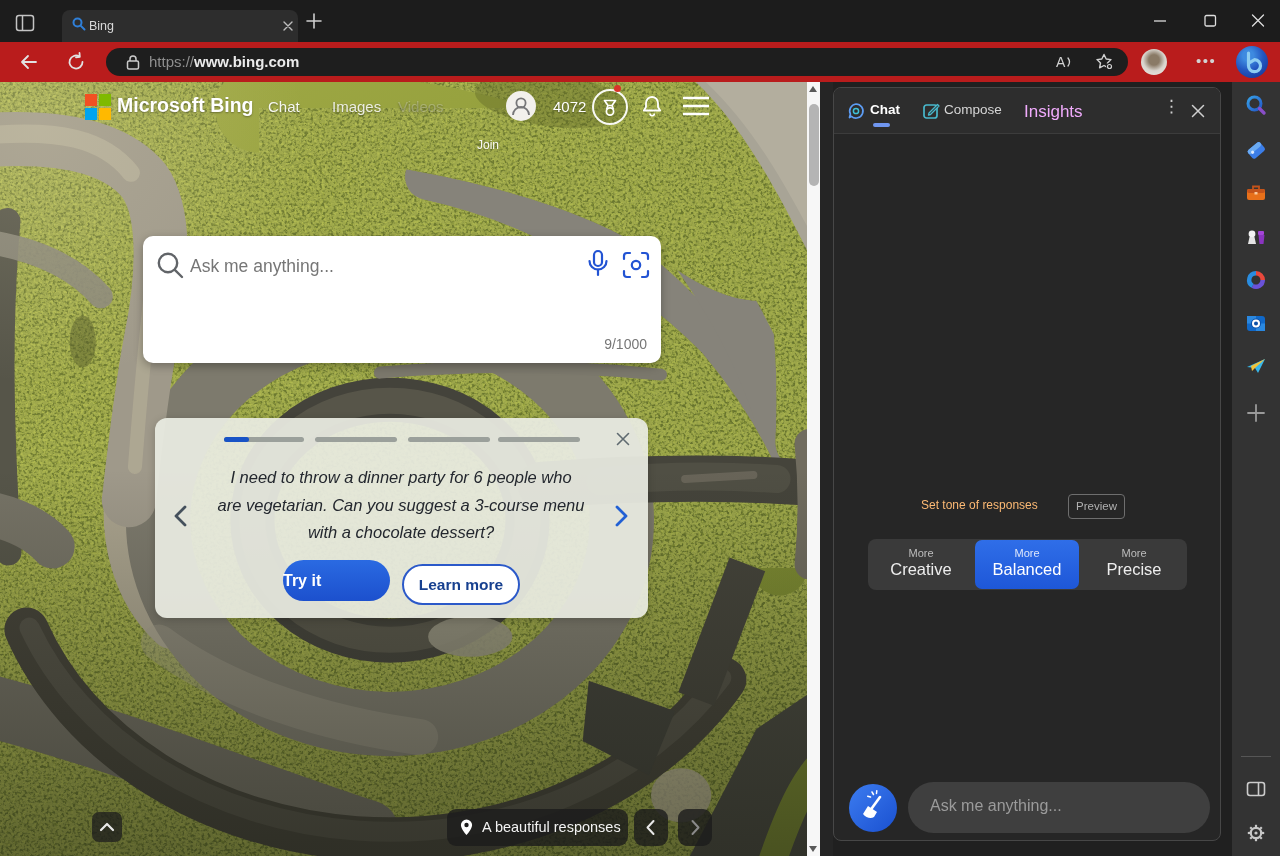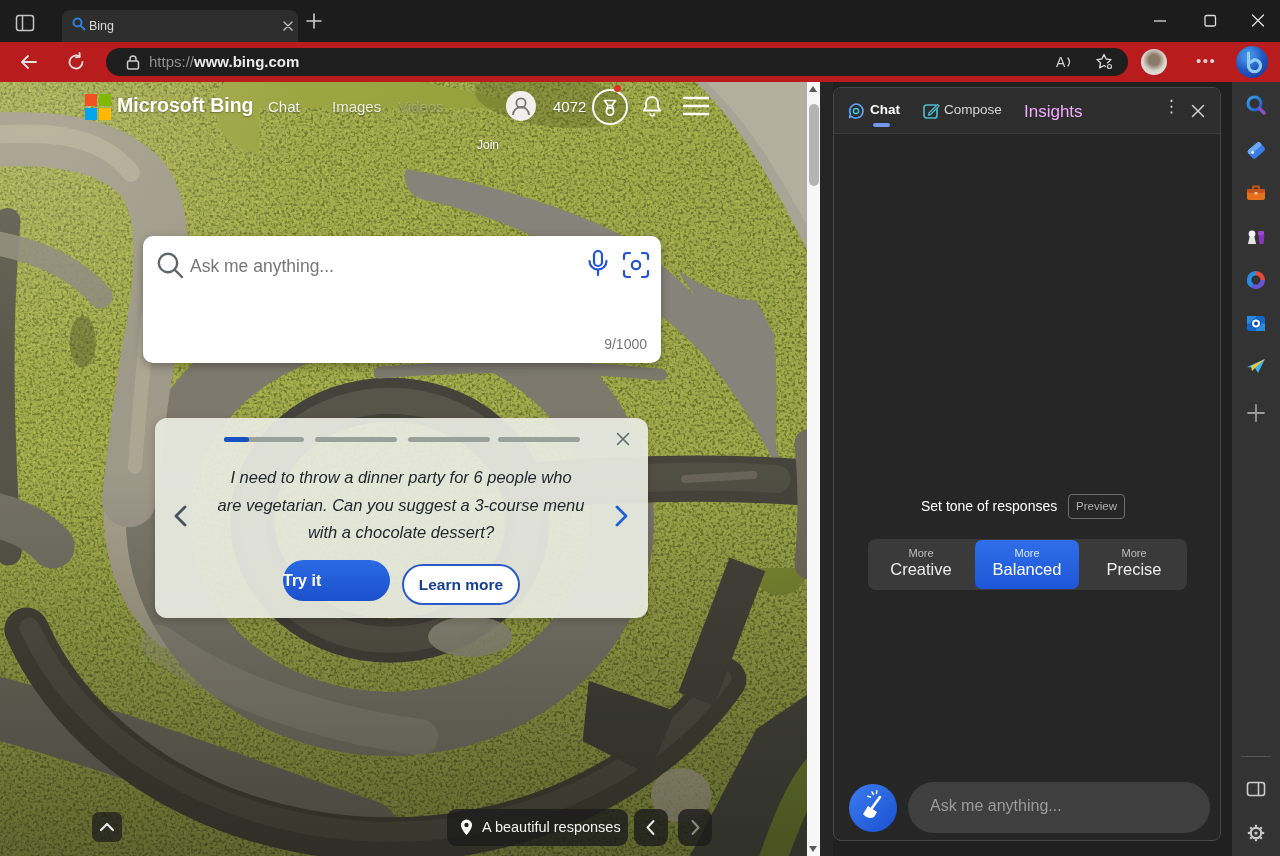--- a/index.html
+++ b/index.html
@@ -306,21 +306,21 @@
           <rect x="2" y="3" width="13" height="13" rx="2.5" fill="none" stroke="#48b8cc" stroke-width="1.7"></rect>
           <path d="M7 11 L15.5 2.5 L17 4 L8.5 12.5 L6.5 13 Z" fill="#2d2d2d" stroke="#48b8cc" stroke-width="1.3" stroke-linejoin="round"></path>
         </svg>
       <span class="abs" style="left:110px;top:14px;font-size:13.5px;color:#d6d6d6;">Compose</span>
       <span class="abs" style="left:190px;top:14px;font-size:17px;color:#f0abfc;">Insights</span>
       <span class="abs" style="left:329px;top:8px;font-size:17px;color:#cfcfcf;">⋮</span>
       <svg class="abs" style="left:356px;top:15px;" width="16" height="16">
           <path d="M2.5 2.5 L13.5 13.5 M13.5 2.5 L2.5 13.5" stroke="#cfcfcf" stroke-width="1.5" stroke-linecap="round"></path>
         </svg>
     </div>
-    <span class="abs" style="left:87px;top:410px;font-size:14px;color:#ffffff;">Set tone of responses</span>
+    <span class="abs" style="left:87px;top:410px;font-size:12px;color:#fdba74;">Set tone of responses</span>
     <div class="abs" style="left:234px;top:406px;width:57px;height:25px;border:1px solid #6e6e6e;border-radius:4px;color:#b0b0b0;font-size:11.5px;text-align:center;line-height:23px;">Preview</div>
     <div class="abs" style="left:34px;top:451px;width:319px;height:51px;background:#3a3a3a;border-radius:8px;"></div>
     <div class="abs" style="left:34px;top:451px;width:106px;height:51px;text-align:center;">
       <div style="margin-top:8px;font-size:11px;color:#bdbdbd;">More</div>
       <div style="font-size:16.5px;color:#ededed;margin-top:1px;">Creative</div>
     </div>
     <div class="abs" style="left:141px;top:452px;width:104px;height:49px;background:linear-gradient(180deg,#2f6ee8,#1e57d8);border-radius:7px;text-align:center;">
       <div style="margin-top:7px;font-size:11px;color:#dce6fb;">More</div>
       <div style="font-size:16.5px;color:#ffffff;margin-top:1px;">Balanced</div>
     </div>

